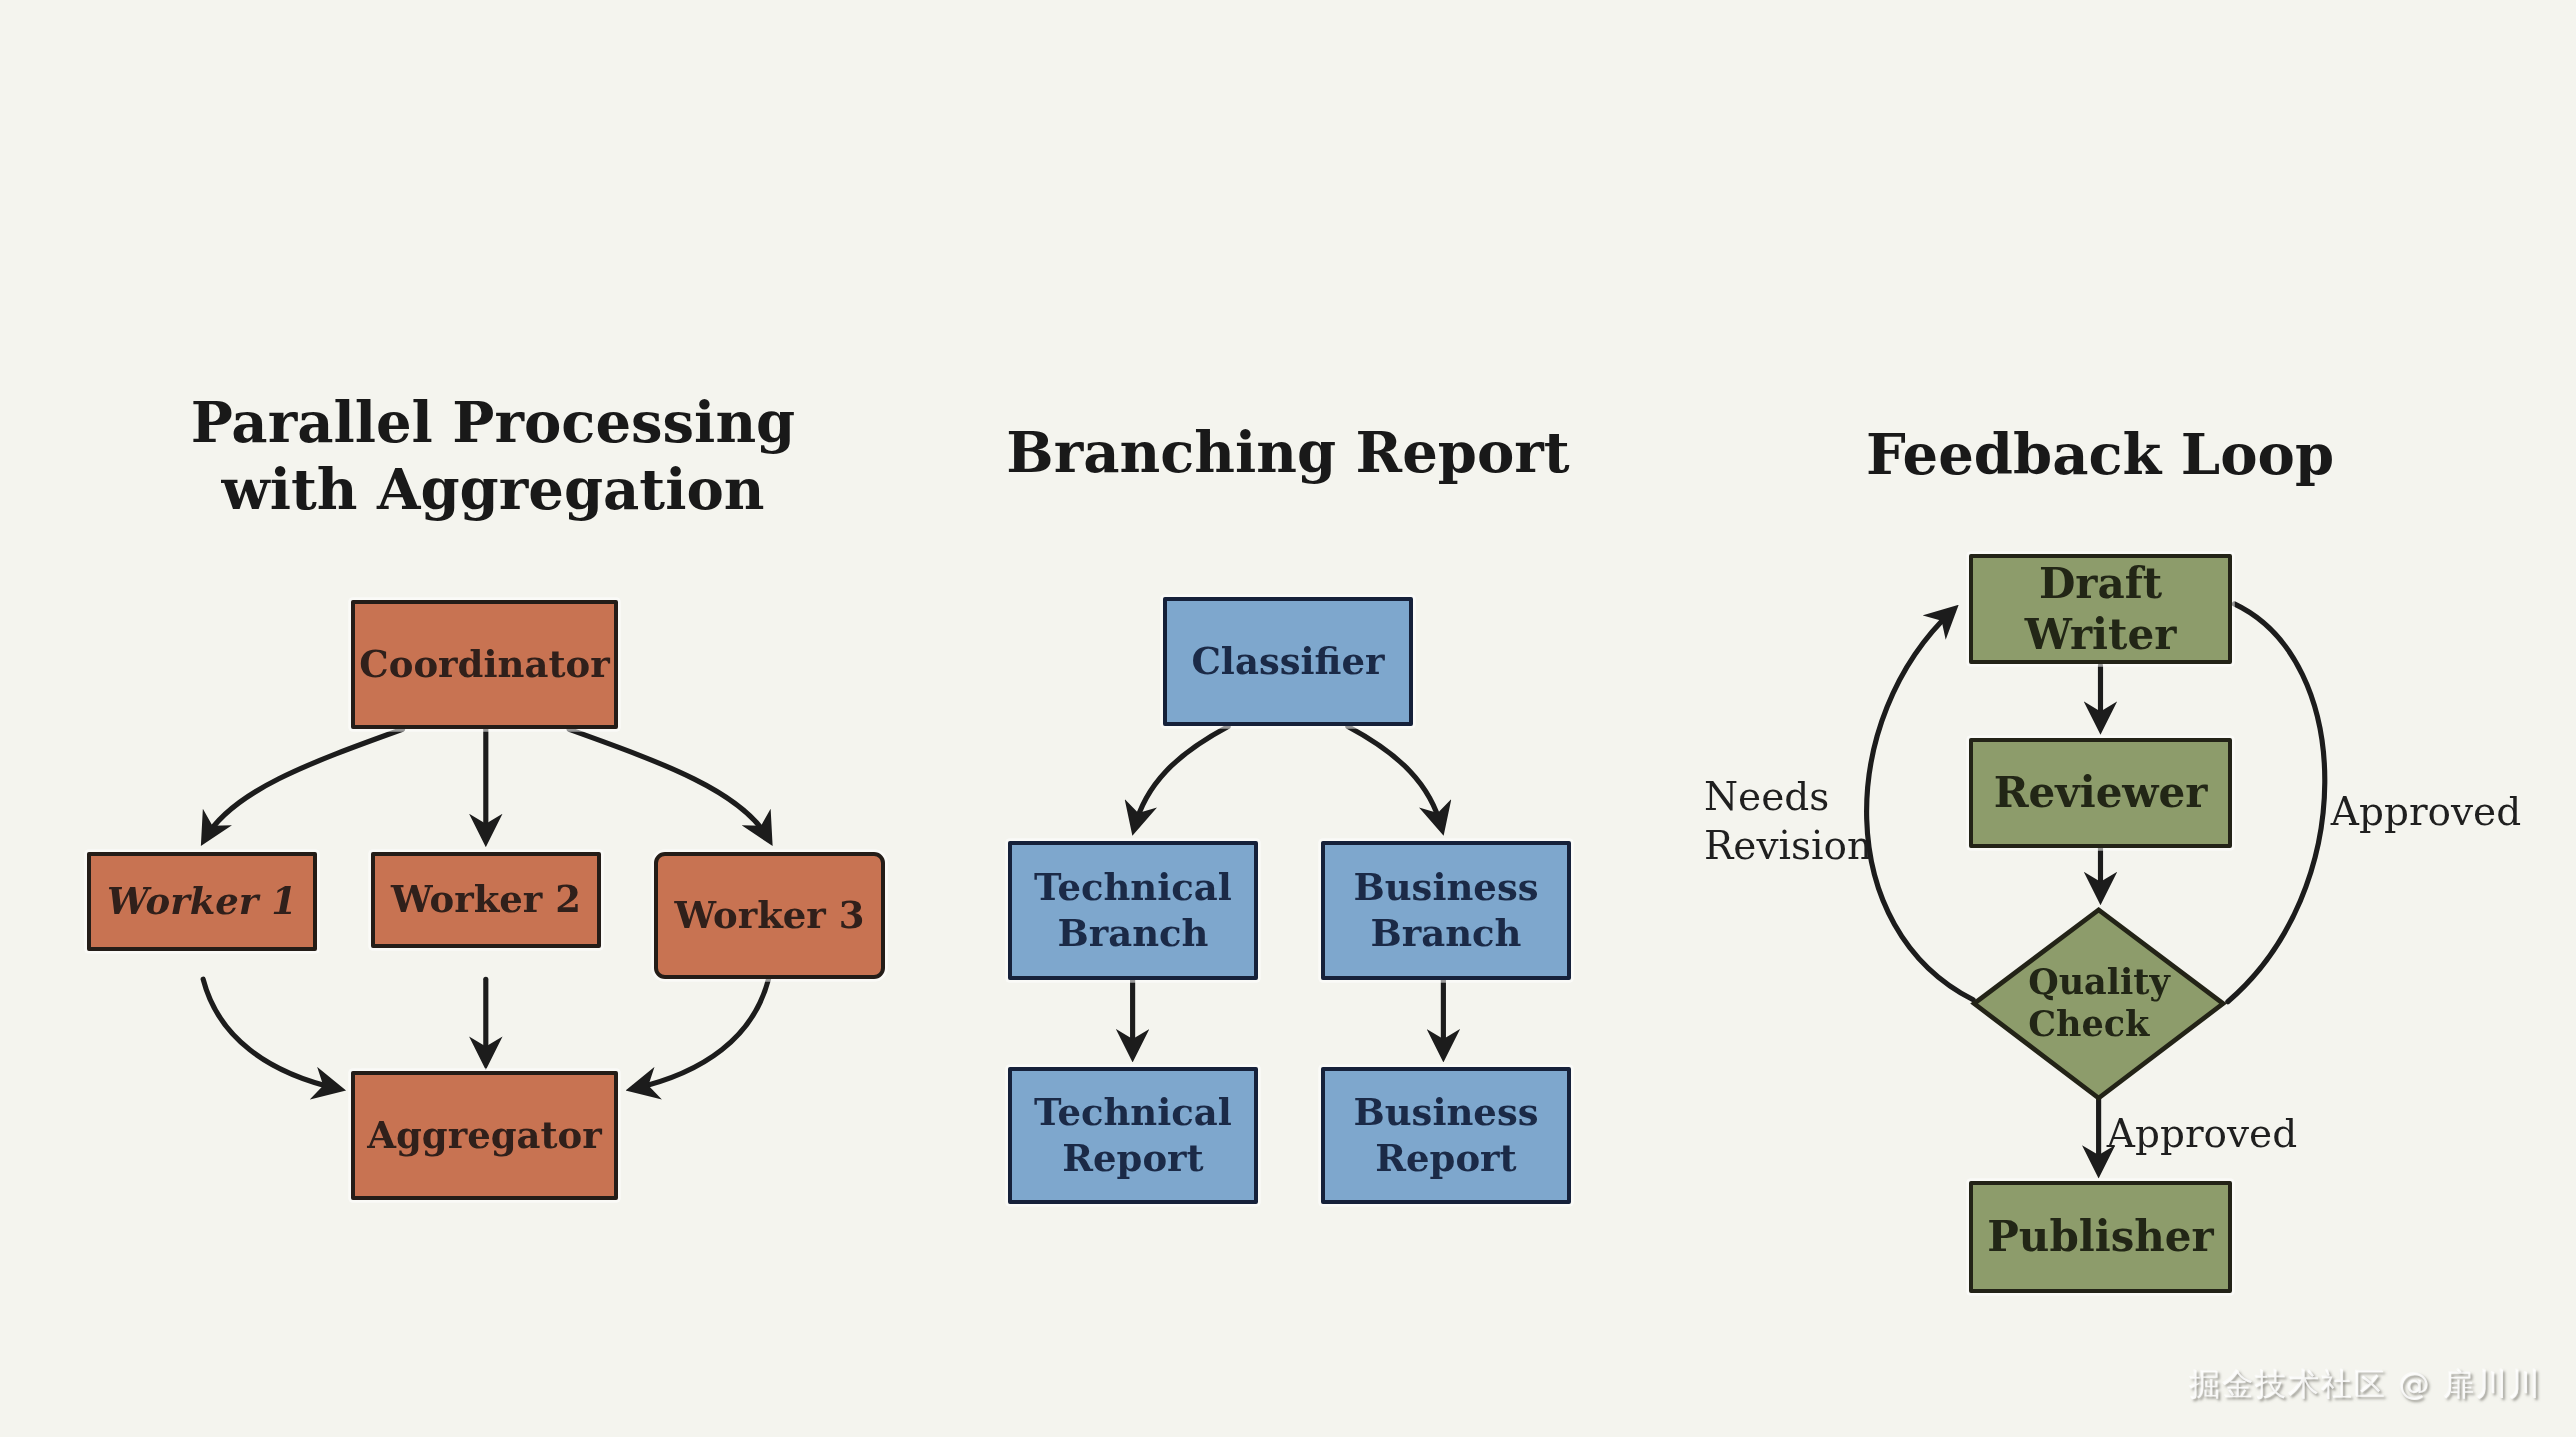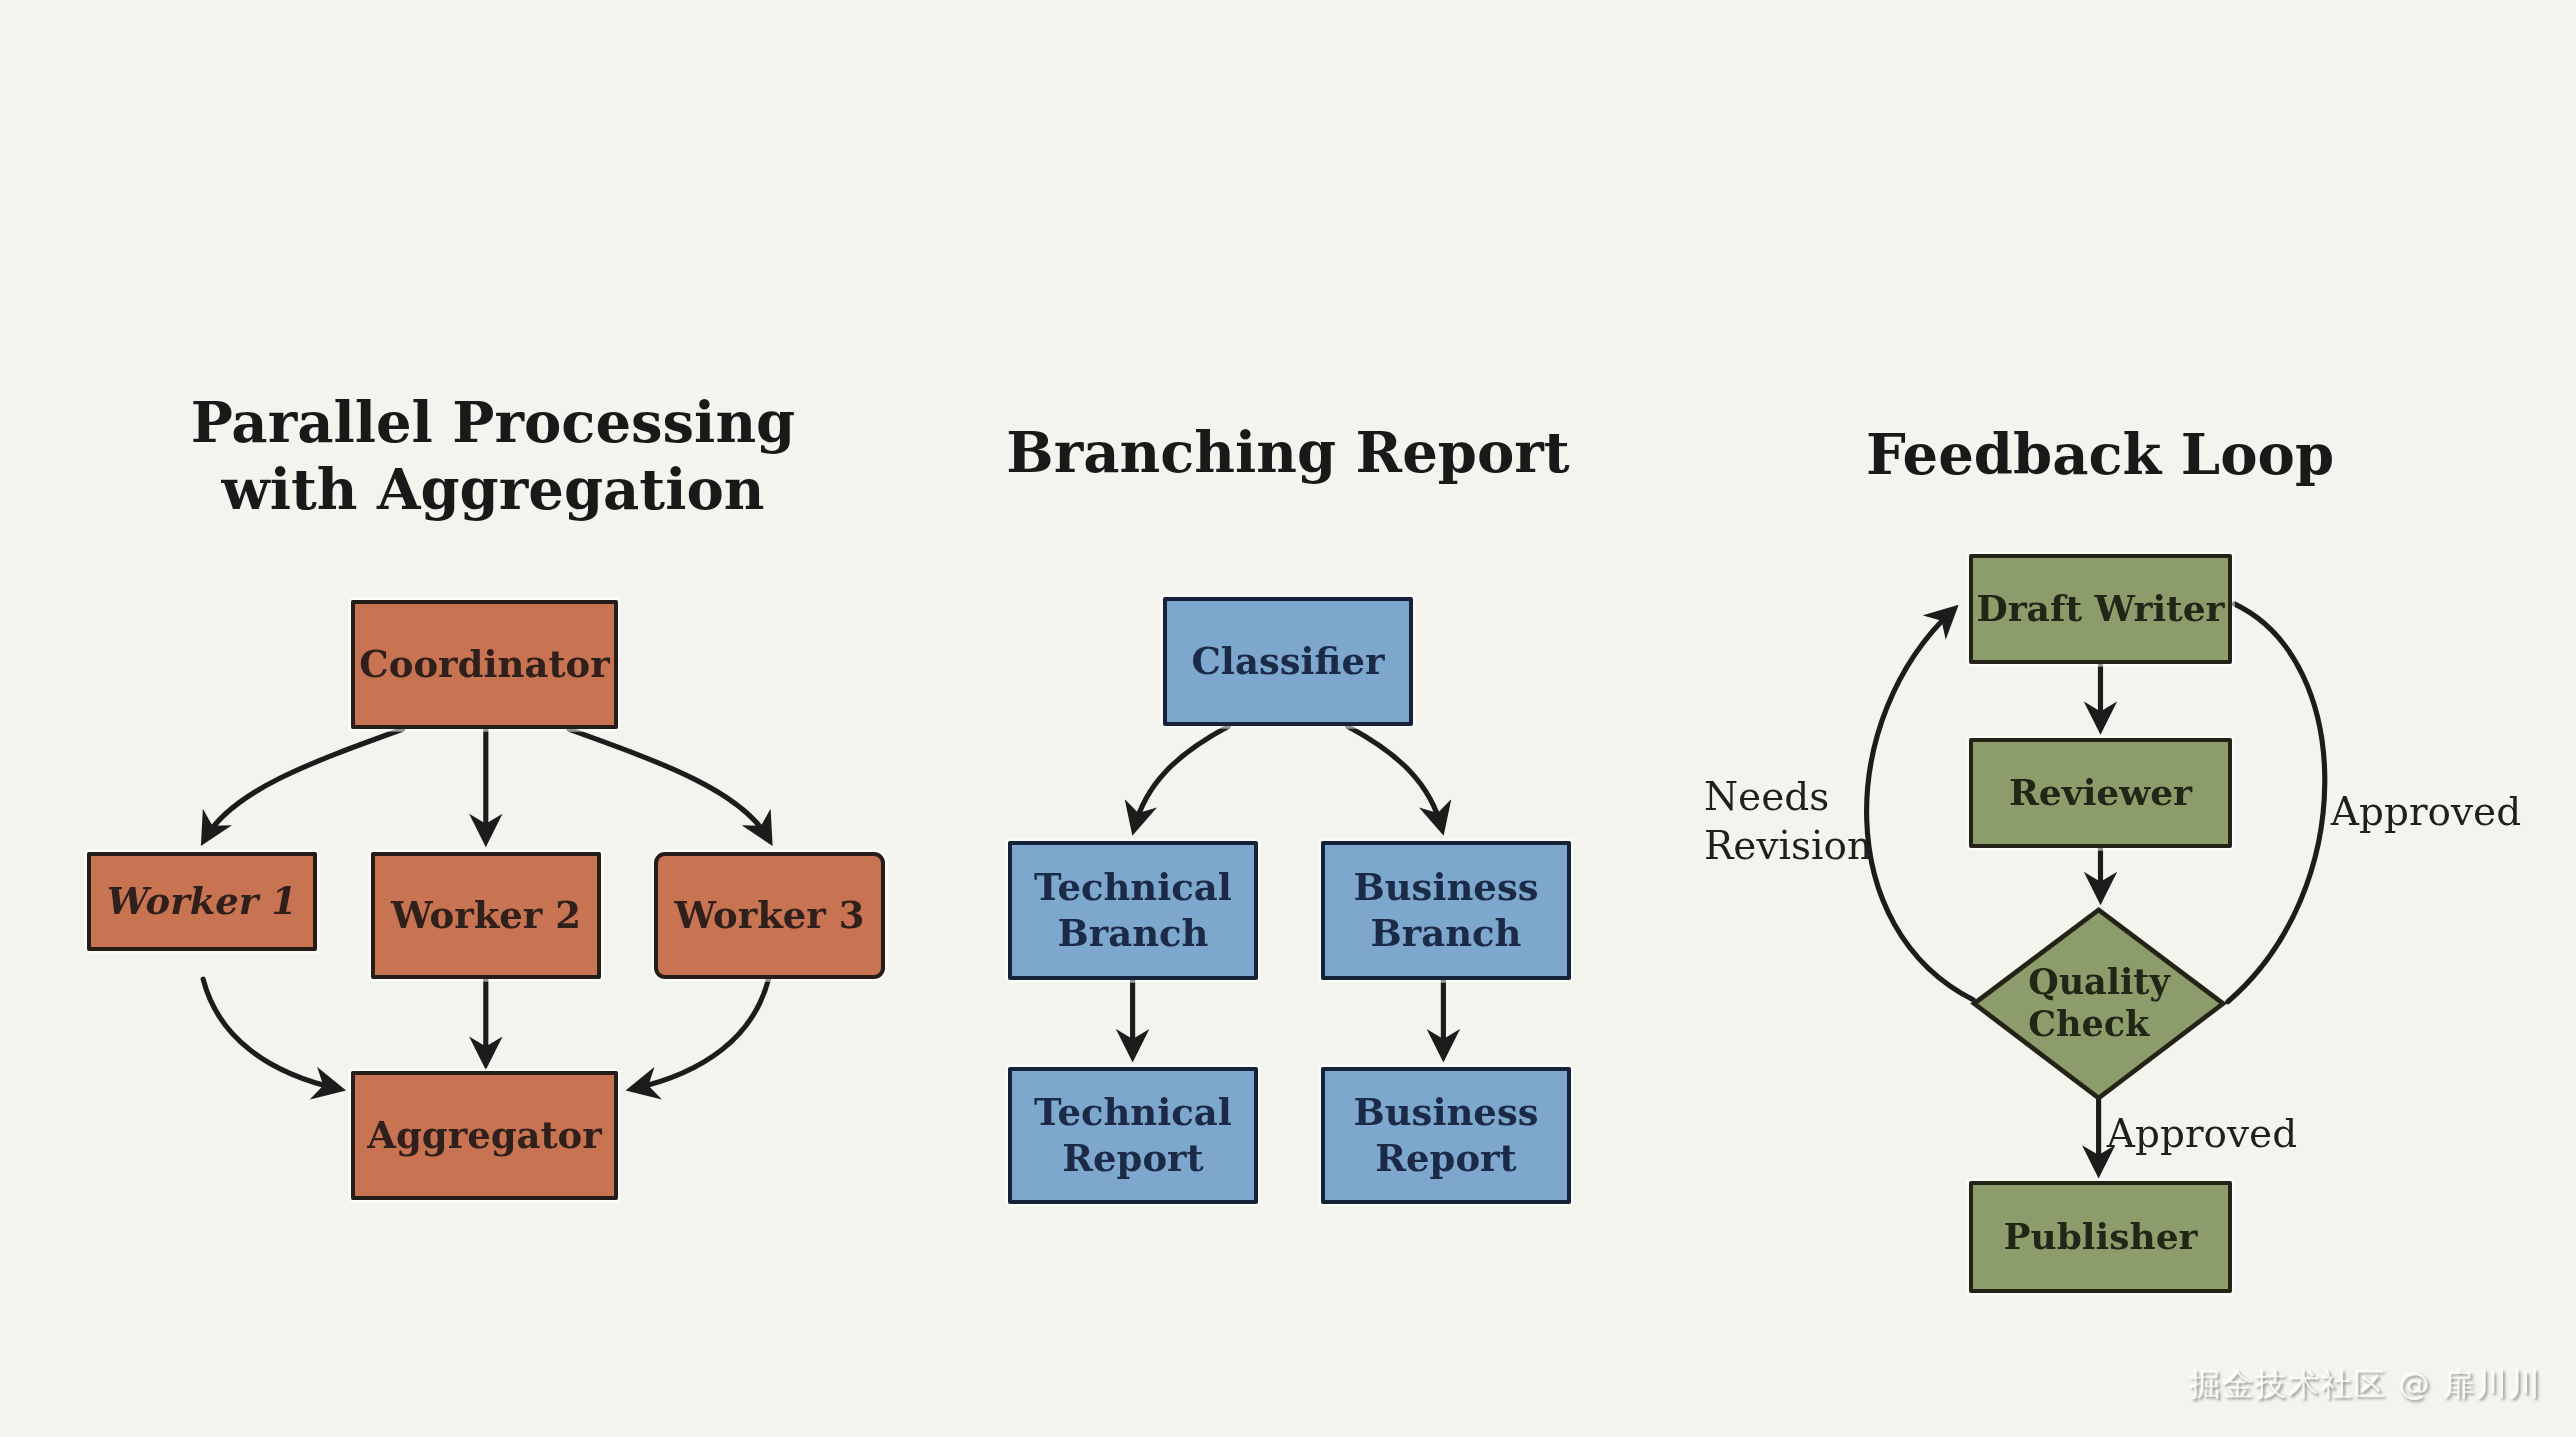--- a/index.html
+++ b/index.html
@@ -35,21 +35,21 @@
 
   .node{
     position:absolute;box-sizing:border-box;
     display:flex;align-items:center;justify-content:center;
     text-align:center;white-space:pre-line;
     font-weight:bold;line-height:1.22;border-radius:1.9px;
     box-shadow:0 0 0 2.8px rgba(255,255,255,0.55);
   }
   .node.orange{background:var(--orange-fill,#c87352);border:4.7px solid var(--orange-border,#241d18);color:var(--orange-text,#30201b);font-size:37px;}
   .node.blue{background:var(--blue-fill,#7ea7cd);border:4.7px solid var(--blue-border,#16213a);color:var(--blue-text,#1b2a47);font-size:37px;}
-  .node.green{background:var(--green-fill,#8d9c6b);border:4.7px solid var(--green-border,#232317);color:var(--green-text,#222616);font-size:36px;}
+  .node.green{background:var(--green-fill,#8d9c6b);border:4.7px solid var(--green-border,#232317);color:var(--green-text,#222616);font-size:42px;}
 
   .diamond-label{
     position:absolute;left:2099px;top:1003px;transform:translate(-50%,-50%);
     white-space:pre-line;font-weight:bold;font-size:35px;line-height:1.2;
     color:var(--green-text,#222616);
   }
 
   .edge-label{
     position:absolute;transform:translate(-50%,-50%);
     white-space:pre-line;
@@ -103,21 +103,21 @@
   </svg>
 
 
   <div class="col-heading" style="left:493px;top:389px;width:711px;">Parallel Processing
 with Aggregation</div>
   <div class="col-heading" style="left:1288px;top:419px;width:655px;">Branching Report</div>
   <div class="col-heading" style="left:2100px;top:421px;width:562px;">Feedback Loop</div>
 
   <div class="node orange" style="left:351px;top:600px;width:267px;height:129px;">Coordinator</div>
   <div class="node orange" style="left:87px;top:852px;width:230px;height:99px;font-style:italic;">Worker 1</div>
-  <div class="node orange" style="left:371px;top:852px;width:230px;height:127px;">Worker 2</div>
+  <div class="node orange" style="left:371px;top:852px;width:230px;height:96px;">Worker 2</div>
   <div class="node orange" style="left:654px;top:852px;width:231px;height:127px;border-radius:11px;">Worker 3</div>
   <div class="node orange" style="left:351px;top:1071px;width:267px;height:129px;">Aggregator</div>
 
   <div class="node blue" style="left:1163px;top:597px;width:250px;height:129px;">Classifier</div>
   <div class="node blue" style="left:1008px;top:841px;width:250px;height:139px;">Technical
 Branch</div>
   <div class="node blue" style="left:1321px;top:841px;width:250px;height:139px;">Business
 Branch</div>
   <div class="node blue" style="left:1008px;top:1067px;width:250px;height:137px;">Technical
 Report</div>

